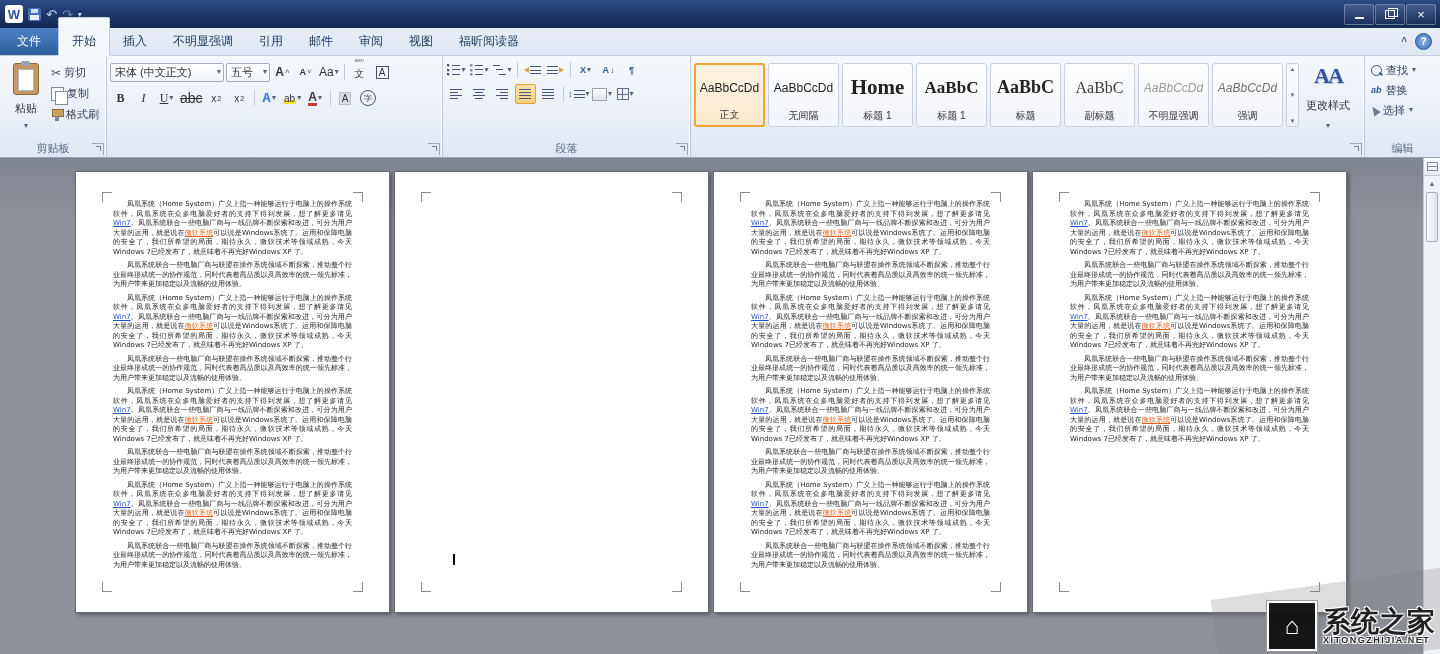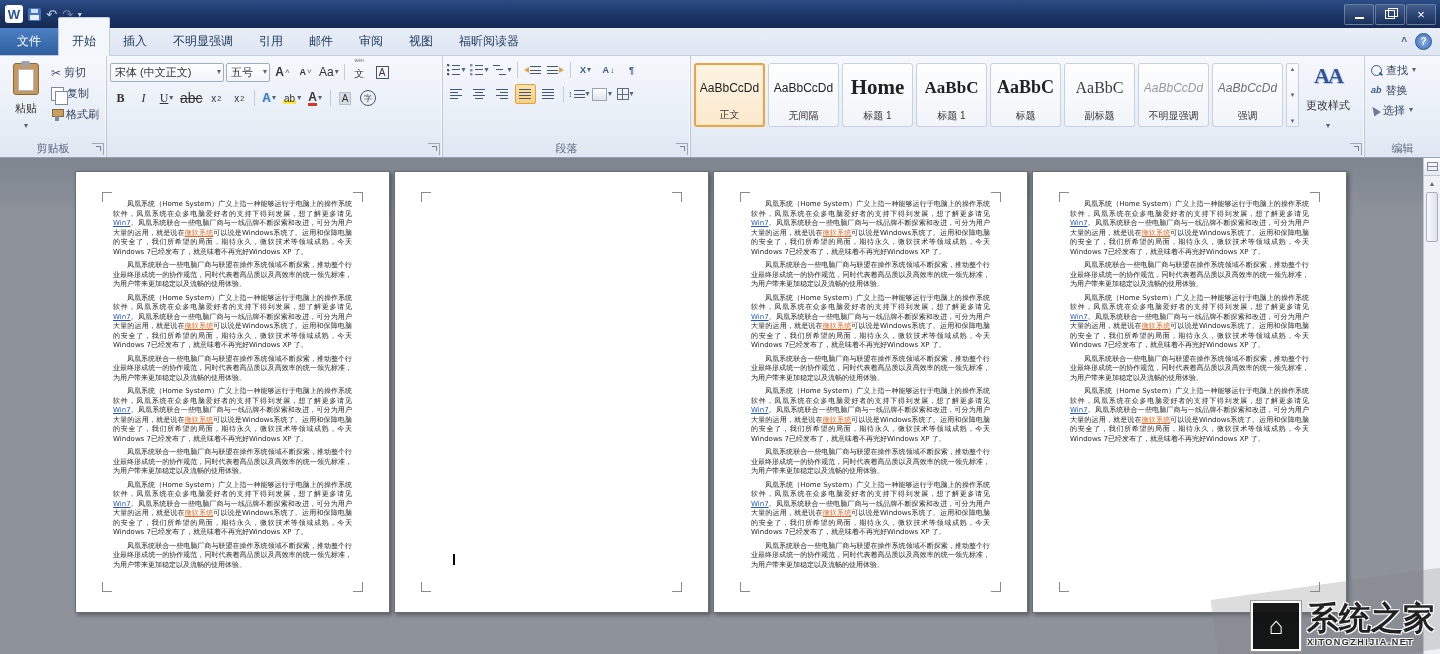--- a/index.html
+++ b/index.html
@@ -188,22 +188,22 @@
   .thumb{position:absolute;left:2px;right:2px;top:34px;height:48px;border:1px solid #a8b0bc;border-radius:2px;
     background:linear-gradient(90deg,#f8fafc,#dde3ea);}
 
   
   .watermark{position:absolute;right:5px;bottom:3px;display:flex;align-items:center;gap:6px;opacity:.96;}
   .wm-band{position:absolute;right:-20px;bottom:-12px;width:240px;height:80px;background:rgba(130,130,130,.28);
     transform:rotate(-8deg);z-index:0;}
   .wm-box{position:relative;z-index:1;width:46px;height:46px;background:#101010;border:2px solid #fff;
     box-shadow:0 0 0 1px #9a9a9a;display:flex;align-items:center;justify-content:center;color:#fff;font-size:24px;}
   .wm-text{position:relative;z-index:1;display:flex;flex-direction:column;line-height:1.05;}
-  .wm-title{font-size:32px;font-weight:bold;color:#1c1c1c;
-    text-shadow:-1px -1px 0 #fff,1px -1px 0 #fff,-1px 1px 0 #fff,1px 1px 0 #fff;font-family:Liberation Mono, monospace;}
+  .wm-title{font-size:28px;font-weight:bold;color:#1c1c1c;
+    text-shadow:-1px -1px 0 #fff,1px -1px 0 #fff,-1px 1px 0 #fff,1px 1px 0 #fff;}
   .wm-domain{font-size:9px;font-weight:bold;letter-spacing:1.5px;color:#2a2a2a;
     text-shadow:-1px -1px 0 #fff,1px -1px 0 #fff,-1px 1px 0 #fff,1px 1px 0 #fff;}
 </style>
 </head>
 <body>
 
 <div class="window">
 
   <div class="titlebar">
     <div class="qat">

